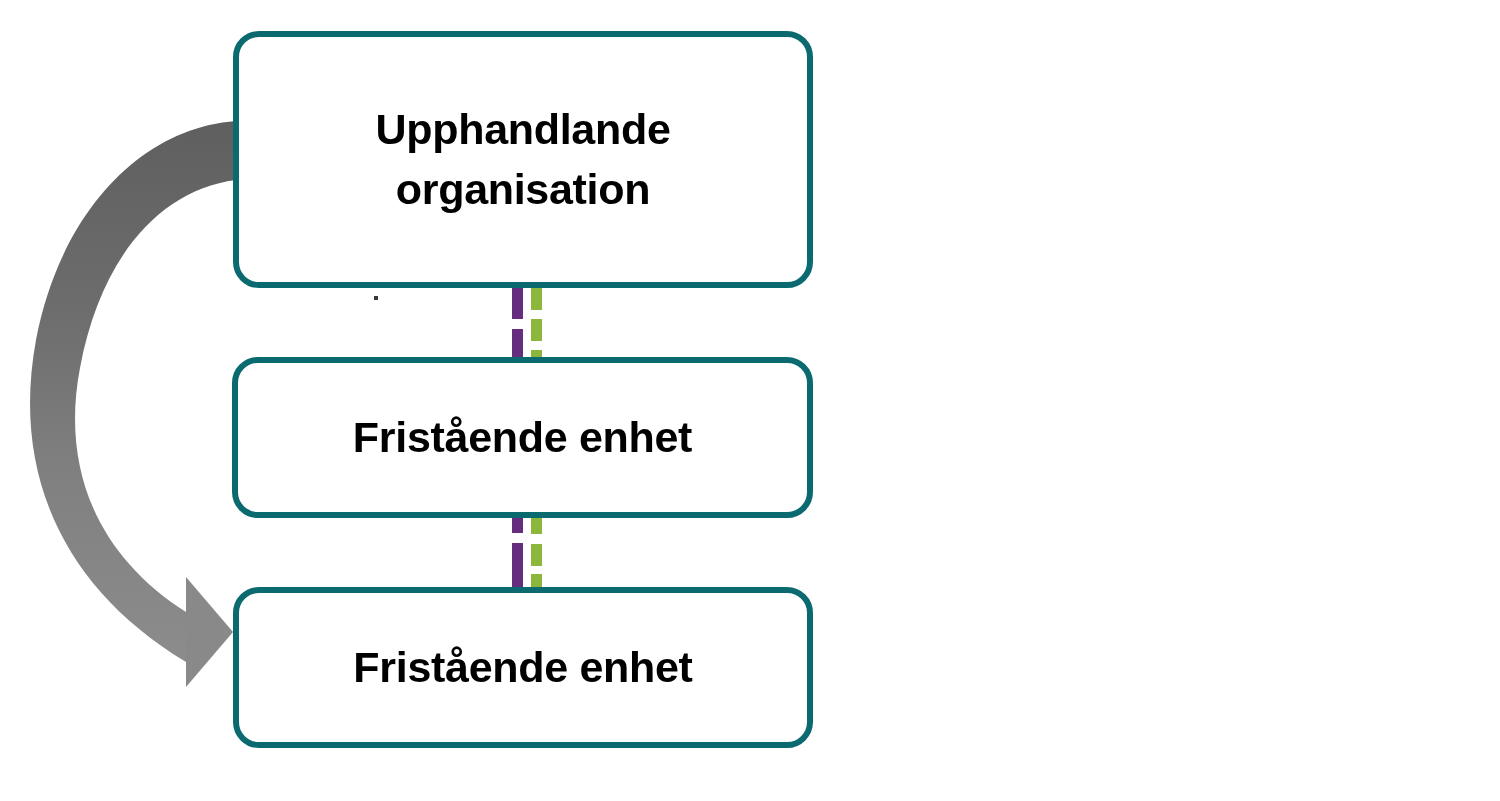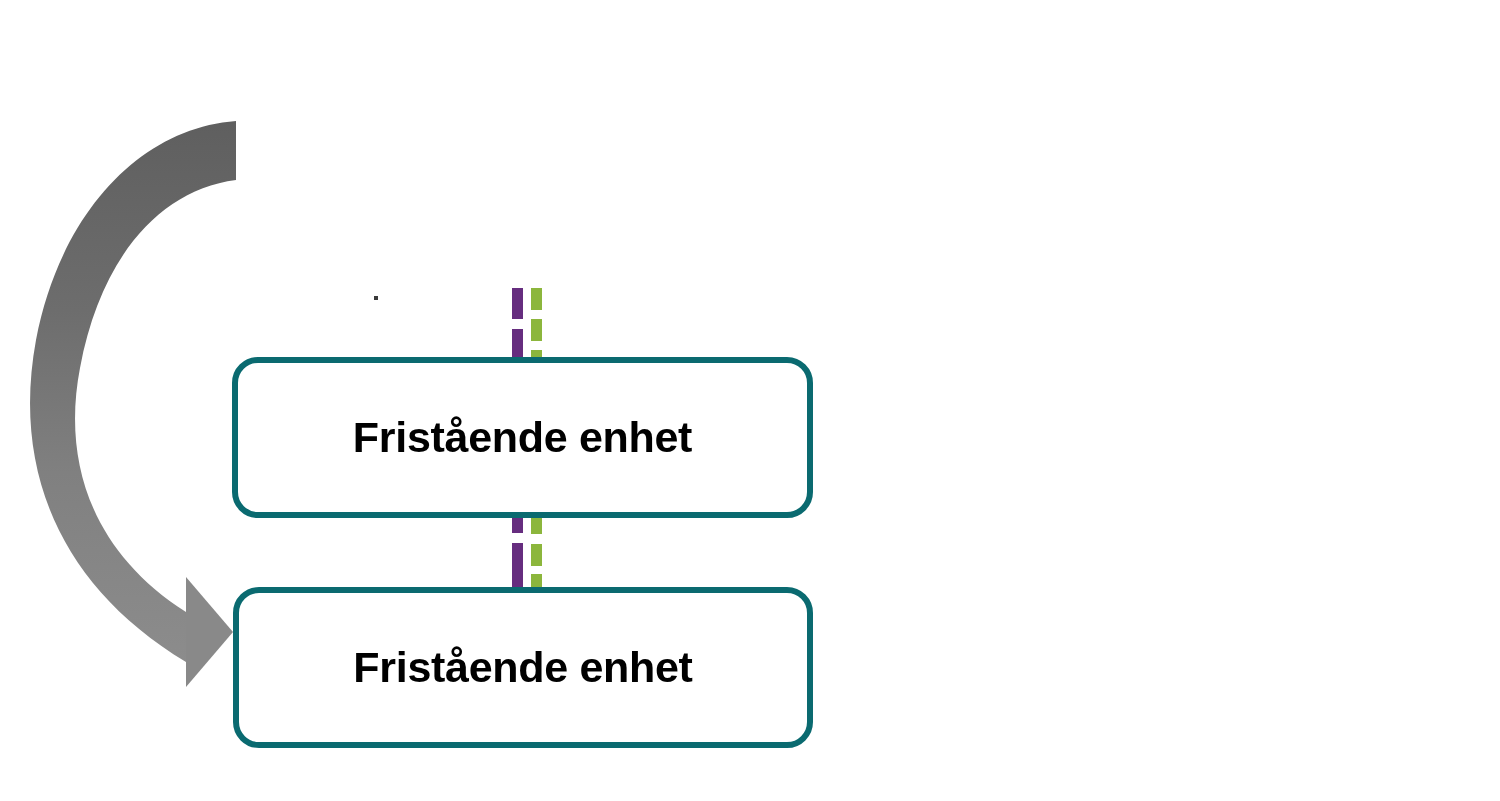--- a/index.html
+++ b/index.html
@@ -119,20 +119,24 @@
     </div>
     <div class="dash-col" style="left:19px; background:transparent;">
       <div class="dash-seg" style="top:0px;  height:16px; background:#8cb63c;"></div>
       <div class="dash-seg" style="top:26px; height:22px; background:#8cb63c;"></div>
       <div class="dash-seg" style="top:56px; height:13px; background:#8cb63c;"></div>
     </div>
   </div>
 
   <div class="speck" style="left:374px; top:296px;"></div>
 
+  <div class="node-box" id="box-procuring">
+    <span class="node-label">Upphandlande
+organisation</span>
+  </div>
 
   <div class="node-box" id="box-unit-1">
     <span class="node-label">Fristående enhet</span>
   </div>
 
   <div class="node-box" id="box-unit-2">
     <span class="node-label">Fristående enhet</span>
   </div>
 
 </div>

